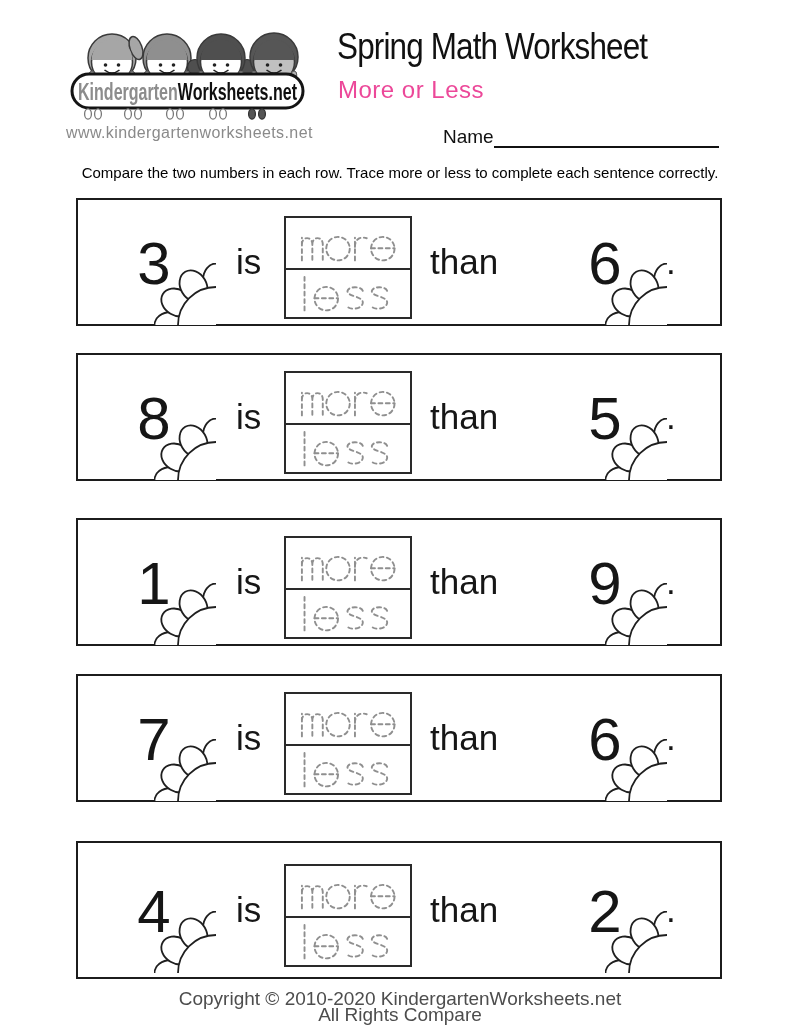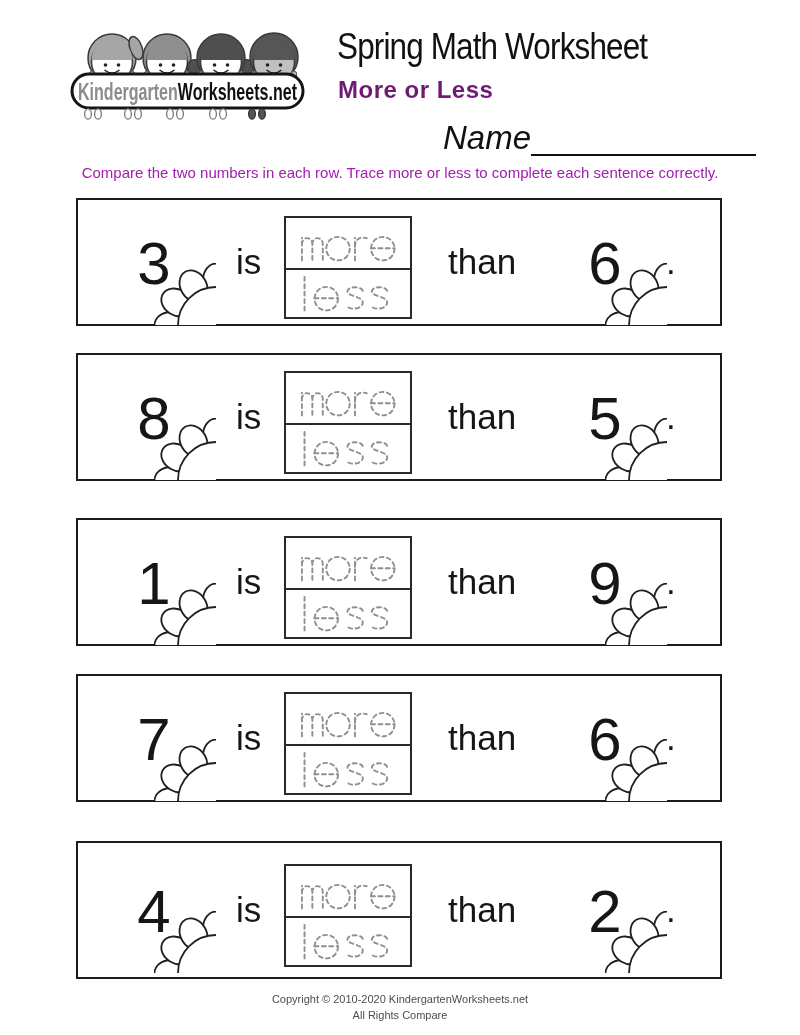--- a/index.html
+++ b/index.html
@@ -4,57 +4,57 @@
 <style>
   html,body{margin:0;padding:0;background:#fff;}
   .page{position:relative;width:800px;height:1035px;background:#ffffff;
         font-family:"Liberation Sans",sans-serif;overflow:hidden;color:#161616;}
 
   
   .logo-svg{position:absolute;left:58px;top:20px;width:250px;height:120px;}
   .logo-url{position:absolute;left:66px;top:124px;font-size:16px;color:#8a8a8a;letter-spacing:.4px;}
   .title{position:absolute;left:337px;top:26px;font-size:37px;color:#111;
          letter-spacing:-1px;white-space:nowrap;transform:scaleX(.85);transform-origin:left top;}
-  .subtitle{position:absolute;left:338px;top:76px;font-size:24px;font-weight:700;color:#701a75;letter-spacing:.5px;}
+  .subtitle{position:absolute;left:338px;top:76px;font-size:24px;font-weight:400;color:#ec4899;letter-spacing:.5px;}
   .name-row{position:absolute;left:443px;top:120px;display:flex;align-items:flex-end;}
-  .name-label{font-size:33px;color:#111;line-height:1.1;font-style:italic;}
+  .name-label{font-size:19px;color:#111;line-height:1.1;}
   .name-line{display:inline-block;width:225px;border-bottom:2px solid #111;height:26px;}
   .instructions{position:absolute;left:0;top:164px;width:100%;text-align:center;
-                font-size:15px;color:#a21caf;}
+                font-size:15px;color:#000000;}
 
   
   .row{position:absolute;left:76px;width:646px;height:128px;border:2px solid #1c1c1c;
        background:#fff;box-sizing:border-box;}
   .row-1{top:198px}.row-2{top:353px}.row-3{top:518px}.row-4{top:674px}.row-5{top:841px;height:138px}
 
   .flower{position:absolute;width:124px;height:124px;}
   .flower svg{width:124px;height:124px;display:block;}
   .flower-left{left:14px;top:1px;}
   .flower-right{left:465px;top:1px;}
   .row-5 .flower{top:6px;}
   .flower-num{position:absolute;inset:0;display:flex;align-items:center;justify-content:center;
               font-size:60px;color:#161616;}
 
   .word{position:absolute;font-size:35px;line-height:1;color:#161616;white-space:nowrap;}
   .word-is{left:158px;top:44px;}
-  .word-than{left:352px;top:44px;margin-left:18px;}
+  .word-than{left:352px;top:44px;}
   .word-period{left:588px;top:44px;}
   .row-5 .word{top:49px;}
 
   .tracebox{position:absolute;left:206px;top:16px;width:128px;height:103px;
             border:2px solid #2a2a2a;box-sizing:border-box;display:grid;
             grid-template-rows:1fr 1fr;background:#fff;}
   .row-5 .tracebox{top:21px;}
   .tracecell{display:flex;align-items:center;justify-content:center;overflow:hidden;}
   .cell-less{border-top:2px solid #2a2a2a;}
   .traceword{width:112px;height:40px;display:block;}
 
   
   .footer{position:absolute;left:0;top:991px;width:100%;text-align:center;
-          font-size:11px;color:#4d4d4d;line-height:16px;}
+          font-size:19px;color:#4d4d4d;line-height:16px;}
   .sprite{position:absolute;width:0;height:0;overflow:hidden;}
 </style>
 </head>
 <body>
 
 <svg class="sprite" aria-hidden="true">
   <defs>
     <symbol id="sym-flower" viewBox="-62 -62 124 124">
       <g fill="#ffffff" stroke="#1f1f1f" stroke-width="1.8">
         <ellipse cx="0" cy="-45" rx="13" ry="16.5"></ellipse>
@@ -156,20 +156,21 @@
       <ellipse cx="70" cy="94" rx="3.4" ry="5.2"></ellipse>
         <ellipse cx="80" cy="94" rx="3.4" ry="5.2"></ellipse>
       <ellipse cx="112" cy="94" rx="3.4" ry="5.2"></ellipse>
         <ellipse cx="122" cy="94" rx="3.4" ry="5.2"></ellipse>
       <ellipse cx="155" cy="94" rx="3.4" ry="5.2"></ellipse>
         <ellipse cx="165" cy="94" rx="3.4" ry="5.2"></ellipse>
       <ellipse cx="194" cy="94" rx="3.4" ry="5.2" fill="#555" stroke="#333"></ellipse>
       <ellipse cx="204" cy="94" rx="3.4" ry="5.2" fill="#555" stroke="#333"></ellipse>
     </g>
   </svg>
+  <div class="logo-url">www.kindergartenworksheets.net</div>
 
   <h1 class="title" style="margin:0;font-weight:400;">Spring Math Worksheet</h1>
   <div class="subtitle">More or Less</div>
 
   <div class="name-row">
     <span class="name-label">Name</span>
     <span class="name-line"></span>
   </div>
 
   <div class="instructions">Compare the two numbers in each row. Trace more or less to complete each sentence correctly.</div>

